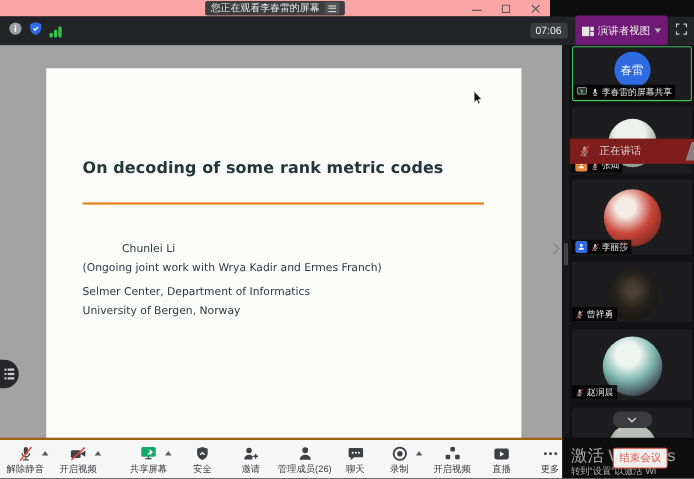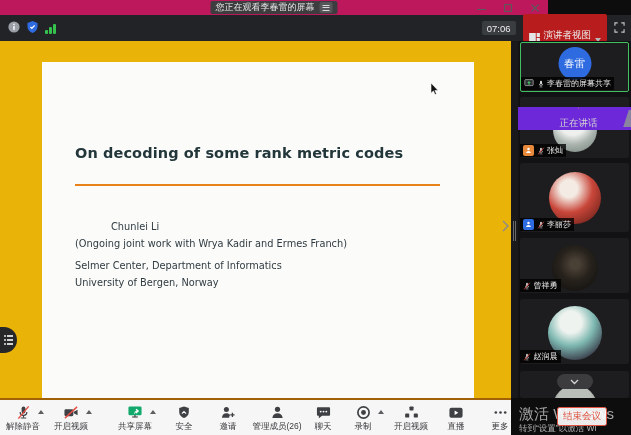--- a/index.html
+++ b/index.html
@@ -1,41 +1,41 @@
 <!DOCTYPE html>
 <html><head>
 <meta charset="utf-8">
 <style>
   html,body{margin:0;padding:0;background:#444;}
   .screen{position:relative;width:631px;height:435px;overflow:hidden;background:#0d0d0d;
           font-family:"Liberation Sans",sans-serif;-webkit-font-smoothing:antialiased;}
   
-  .titlebar{position:absolute;left:0;top:0;width:548px;height:15px;background:#be185d;}
+  .titlebar{position:absolute;left:0;top:0;width:500px;height:15px;background:#fca5a5;}
   .banner-pill{position:absolute;left:50%;top:1px;transform:translateX(-50%);height:13px;
                background:#3d3d40;border-radius:2px;display:flex;align-items:center;gap:5px;
                padding:0 5px;color:#e8e8e8;font-size:9px;white-space:nowrap;}
   .banner-menu{width:13px;height:11px;background:#55555a;border-radius:2px;display:flex;
                flex-direction:column;justify-content:center;gap:1.5px;align-items:center;}
   .banner-menu i{display:block;width:7px;height:1px;background:#d9d9d9;}
   .win-controls{position:absolute;right:6px;top:0;height:15px;display:flex;align-items:center;gap:13px;}
   .win-btn{width:14px;height:12px;display:flex;align-items:center;justify-content:center;cursor:default;}
   
   .topbar{position:absolute;left:0;top:15px;width:631px;height:26px;background:#212326;}
   .topbar-left{position:absolute;left:8px;top:0;height:26px;display:flex;align-items:center;gap:7px;}
   .signal{display:flex;align-items:flex-end;gap:1.5px;height:11px;}
   .signal i{display:block;width:2.5px;background:#35c24d;border-radius:1px;}
   .signal i:nth-child(1){height:4px;}.signal i:nth-child(2){height:7px;}.signal i:nth-child(3){height:10px;}
   .topbar-right{position:absolute;right:6px;top:0;height:26px;display:flex;align-items:center;gap:7px;}
   .time-box{background:#3a3d40;border-radius:2px;color:#ededed;font-size:9.5px;padding:1.5px 5px;}
-  .view-btn{background:#b91c1c;border-radius:2px;color:#ededed;font-size:9.5px;height:28px;
-            display:flex;align-items:flex-end;gap:4px;padding:0 6px;}
+  .view-btn{background:#701a75;border-radius:2px;color:#ededed;font-size:9.5px;height:28px;
+            display:flex;align-items:center;gap:4px;padding:0 6px;}
   .caret-down{width:0;height:0;border-left:3px solid transparent;border-right:3px solid transparent;
               border-top:4px solid #b9b9b9;}
   
-  .main{position:absolute;left:0;top:41px;width:511px;height:357px;background:#eab308;}
+  .main{position:absolute;left:0;top:41px;width:511px;height:357px;background:#a3a3a3;}
   .slide{position:absolute;left:42px;top:21px;width:432px;height:336px;background:#fbfbfa;
          font-family:"DejaVu Sans",sans-serif;}
   .slide-title{position:absolute;left:33px;top:83px;font-size:14.5px;font-weight:bold;color:#23373b;
                letter-spacing:.1px;}
   .slide-rule{position:absolute;left:33px;top:122px;width:365px;height:1.5px;background:#e8811a;}
   .slide-line{position:absolute;left:33px;color:#2f3b40;font-size:9.8px;white-space:nowrap;}
   .l-author{top:159px;margin-left:36px;} .l-joint{top:176px;} .l-aff1{top:198px;} .l-aff2{top:215px;}
   .cursor{position:absolute;left:388px;top:19px;}
   .left-fab{position:absolute;left:0;top:286px;width:17px;height:26px;background:#27272a;
             border-radius:0 13px 13px 0;display:flex;flex-direction:column;justify-content:center;
@@ -64,23 +64,23 @@
   .av-gray{width:44px;height:44px;top:11px;background:radial-gradient(circle at 45% 30%,#eef0ee 35%,#aab3ae 60%,#6c7a74 100%);}
   .av-red{width:52px;height:52px;top:9px;background:radial-gradient(circle at 38% 32%,#f4ece4 18%,#c9463a 50%,#5e1c15 95%);}
   .av-dark{width:46px;height:46px;top:7px;background:radial-gradient(circle at 50% 42%,#4a4136 12%,#27221c 45%,#12100e 90%);}
   .av-teal{width:54px;height:54px;top:7px;background:radial-gradient(circle at 42% 30%,#eff3ef 22%,#7eb8b1 48%,#3e4652 78%,#23262b 100%);}
   .av-gray2{width:44px;height:44px;top:14px;background:radial-gradient(circle at 50% 30%,#b9beb9 40%,#7d857f 80%);}
   .tile-label{position:absolute;left:0;bottom:1px;max-width:107px;height:13px;background:rgba(0,0,0,.78);
               display:flex;align-items:center;gap:2.5px;padding:0 3px;color:#e9e9e9;font-size:8px;
               white-space:nowrap;overflow:hidden;}
   .badge{width:11px;height:11px;border-radius:2px;display:flex;align-items:center;justify-content:center;flex:0 0 auto;}
   .badge-orange{background:#e8883a;} .badge-blue{background:#2e6be0;}
-  .toast{position:absolute;left:0;top:66px;width:113px;height:23px;background:#6d28d9;z-index:5;
+  .toast{position:absolute;left:0;top:85px;width:113px;height:23px;background:#7f1d1d;z-index:5;
          display:flex;align-items:center;gap:8px;padding-left:8px;box-sizing:border-box;color:#d6d6d6;
-         font-size:9.5px;flex-direction:column;}
+         font-size:9.5px;}
   .toast-wedge{position:absolute;right:0;top:3px;width:9px;height:17px;background:#8f9496;
                transform:skewX(-18deg) translateX(4px);opacity:.85;}
   .collapse-pill{position:absolute;left:50%;transform:translateX(-50%);top:333px;width:36px;height:15px;
                  background:#3c3c3f;border-radius:8px;display:flex;align-items:center;justify-content:center;z-index:6;}
   
   .bottombar{position:absolute;left:0;top:398px;width:511px;height:37px;background:#f6f6f7;
              border-top:2px solid #a16207;box-sizing:border-box;}
   .tb-item{position:absolute;top:3px;width:52px;text-align:center;color:#3e4043;cursor:default;}
   .tb-icon{height:17px;display:flex;align-items:flex-end;justify-content:center;position:relative;}
   .tb-label{font-size:8.5px;color:#3b3b3d;margin-top:1px;white-space:nowrap;}

